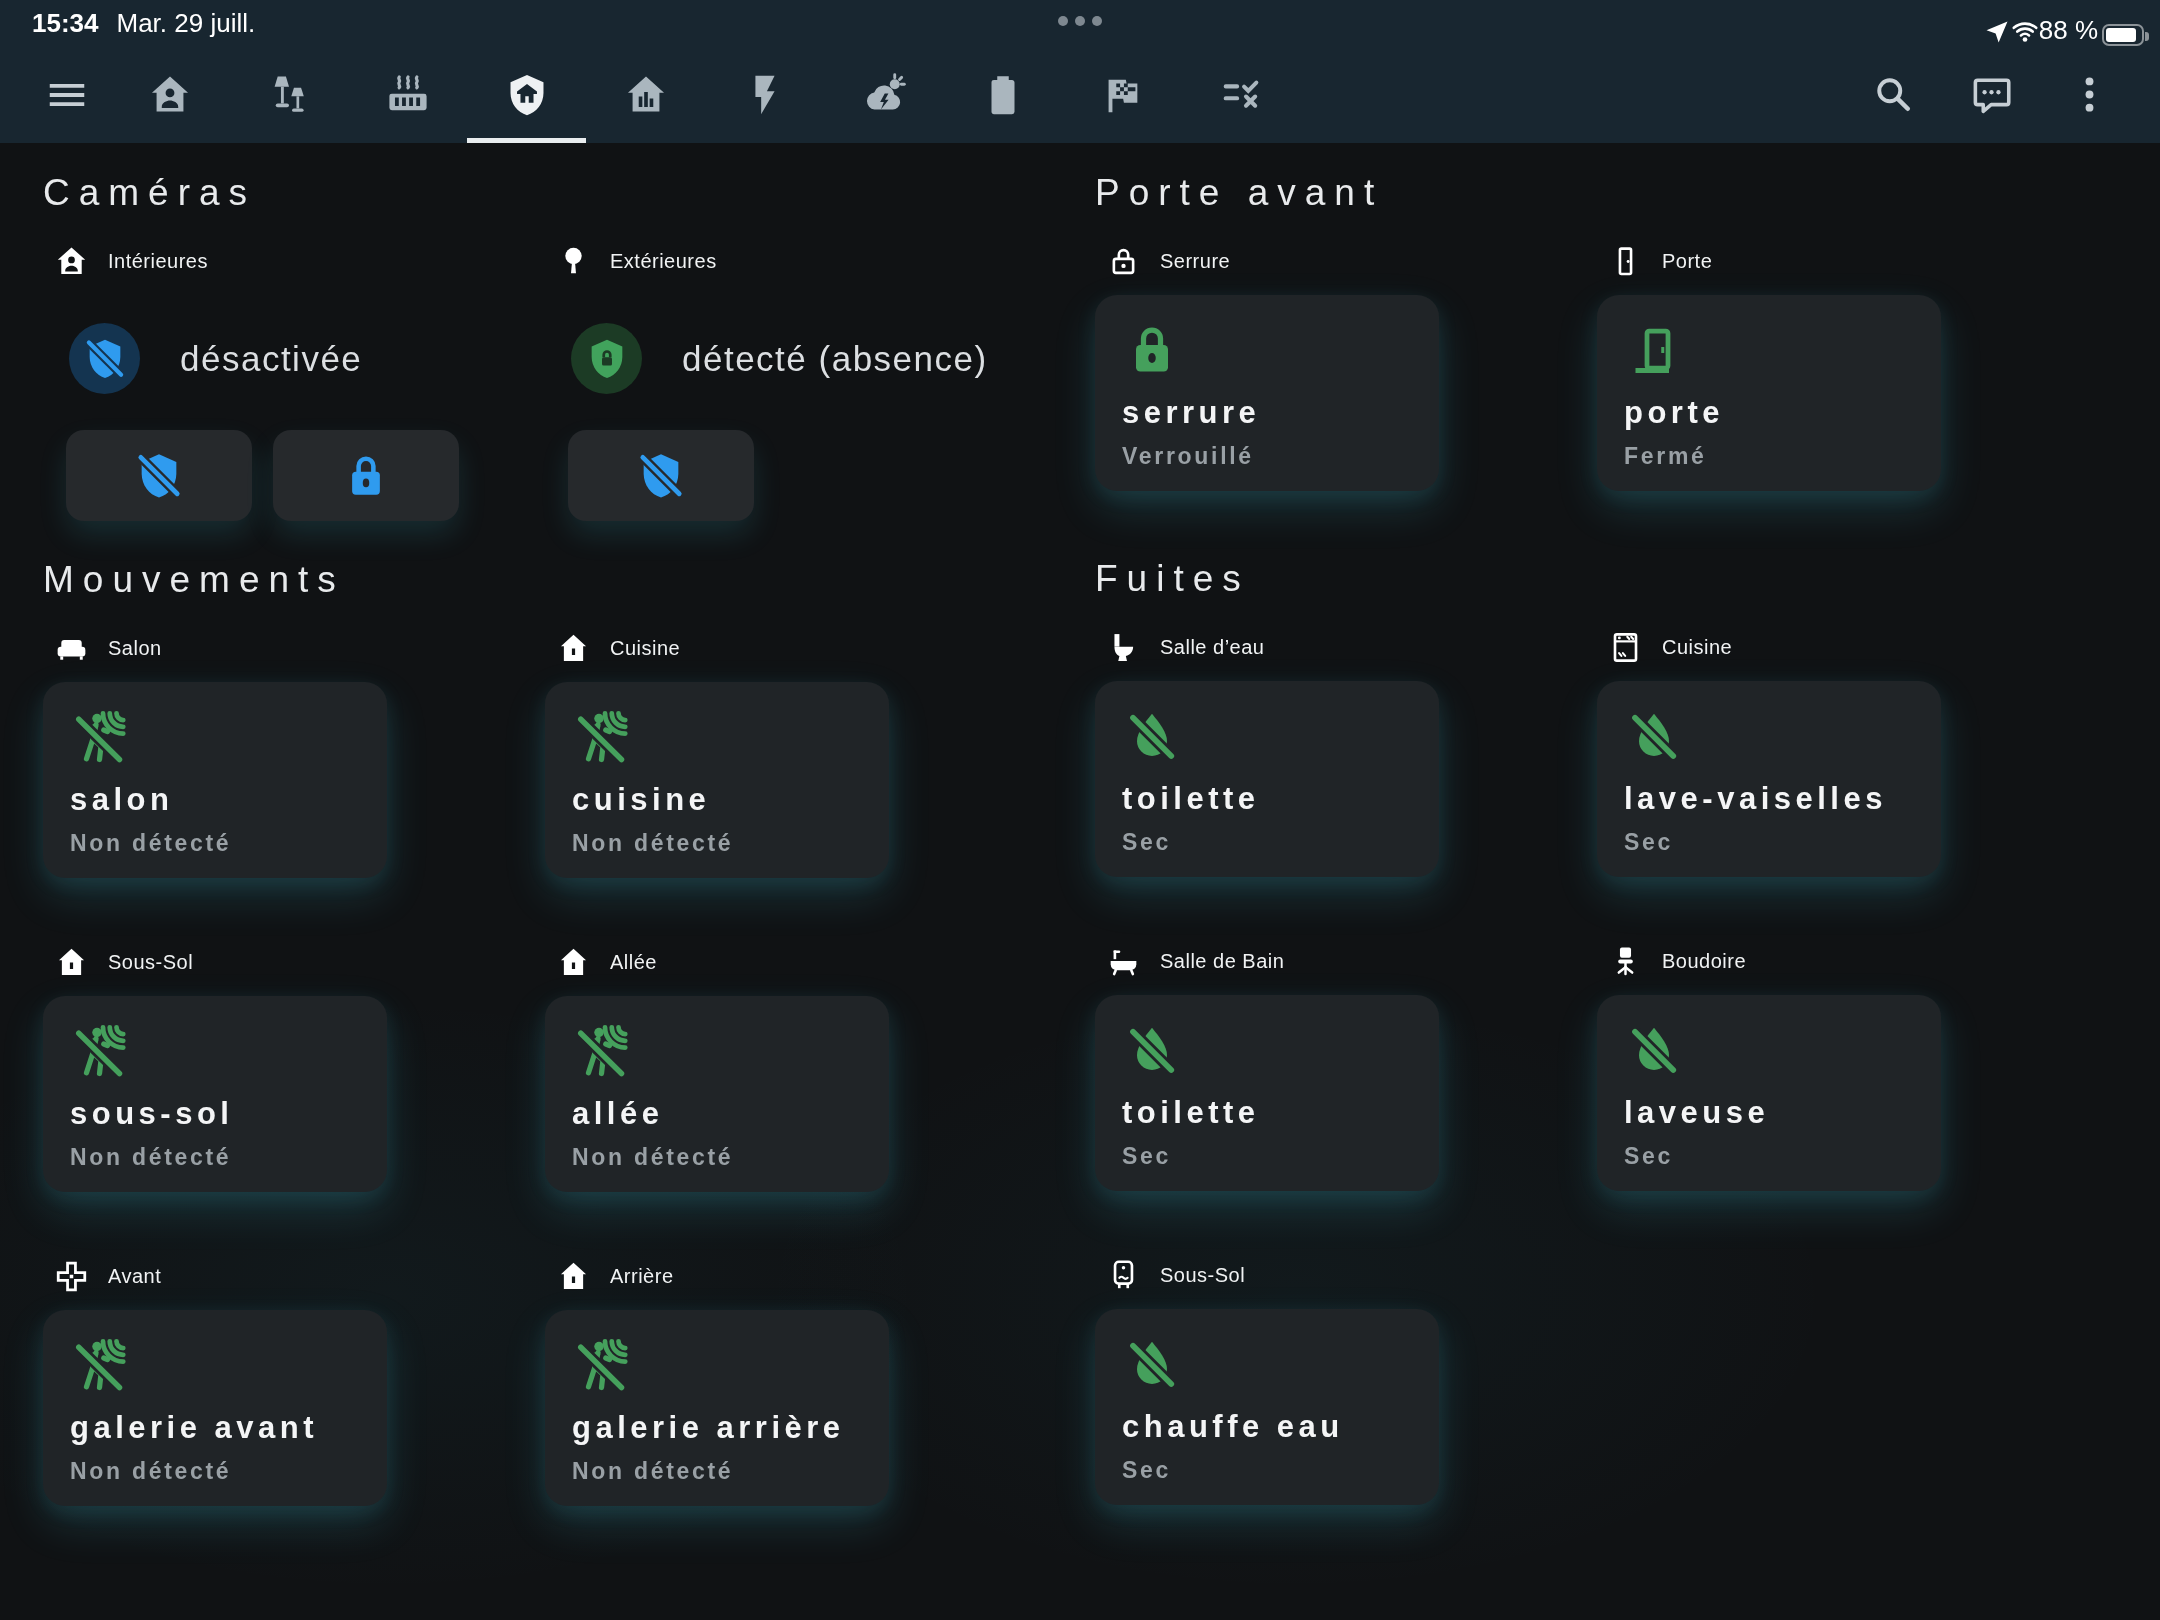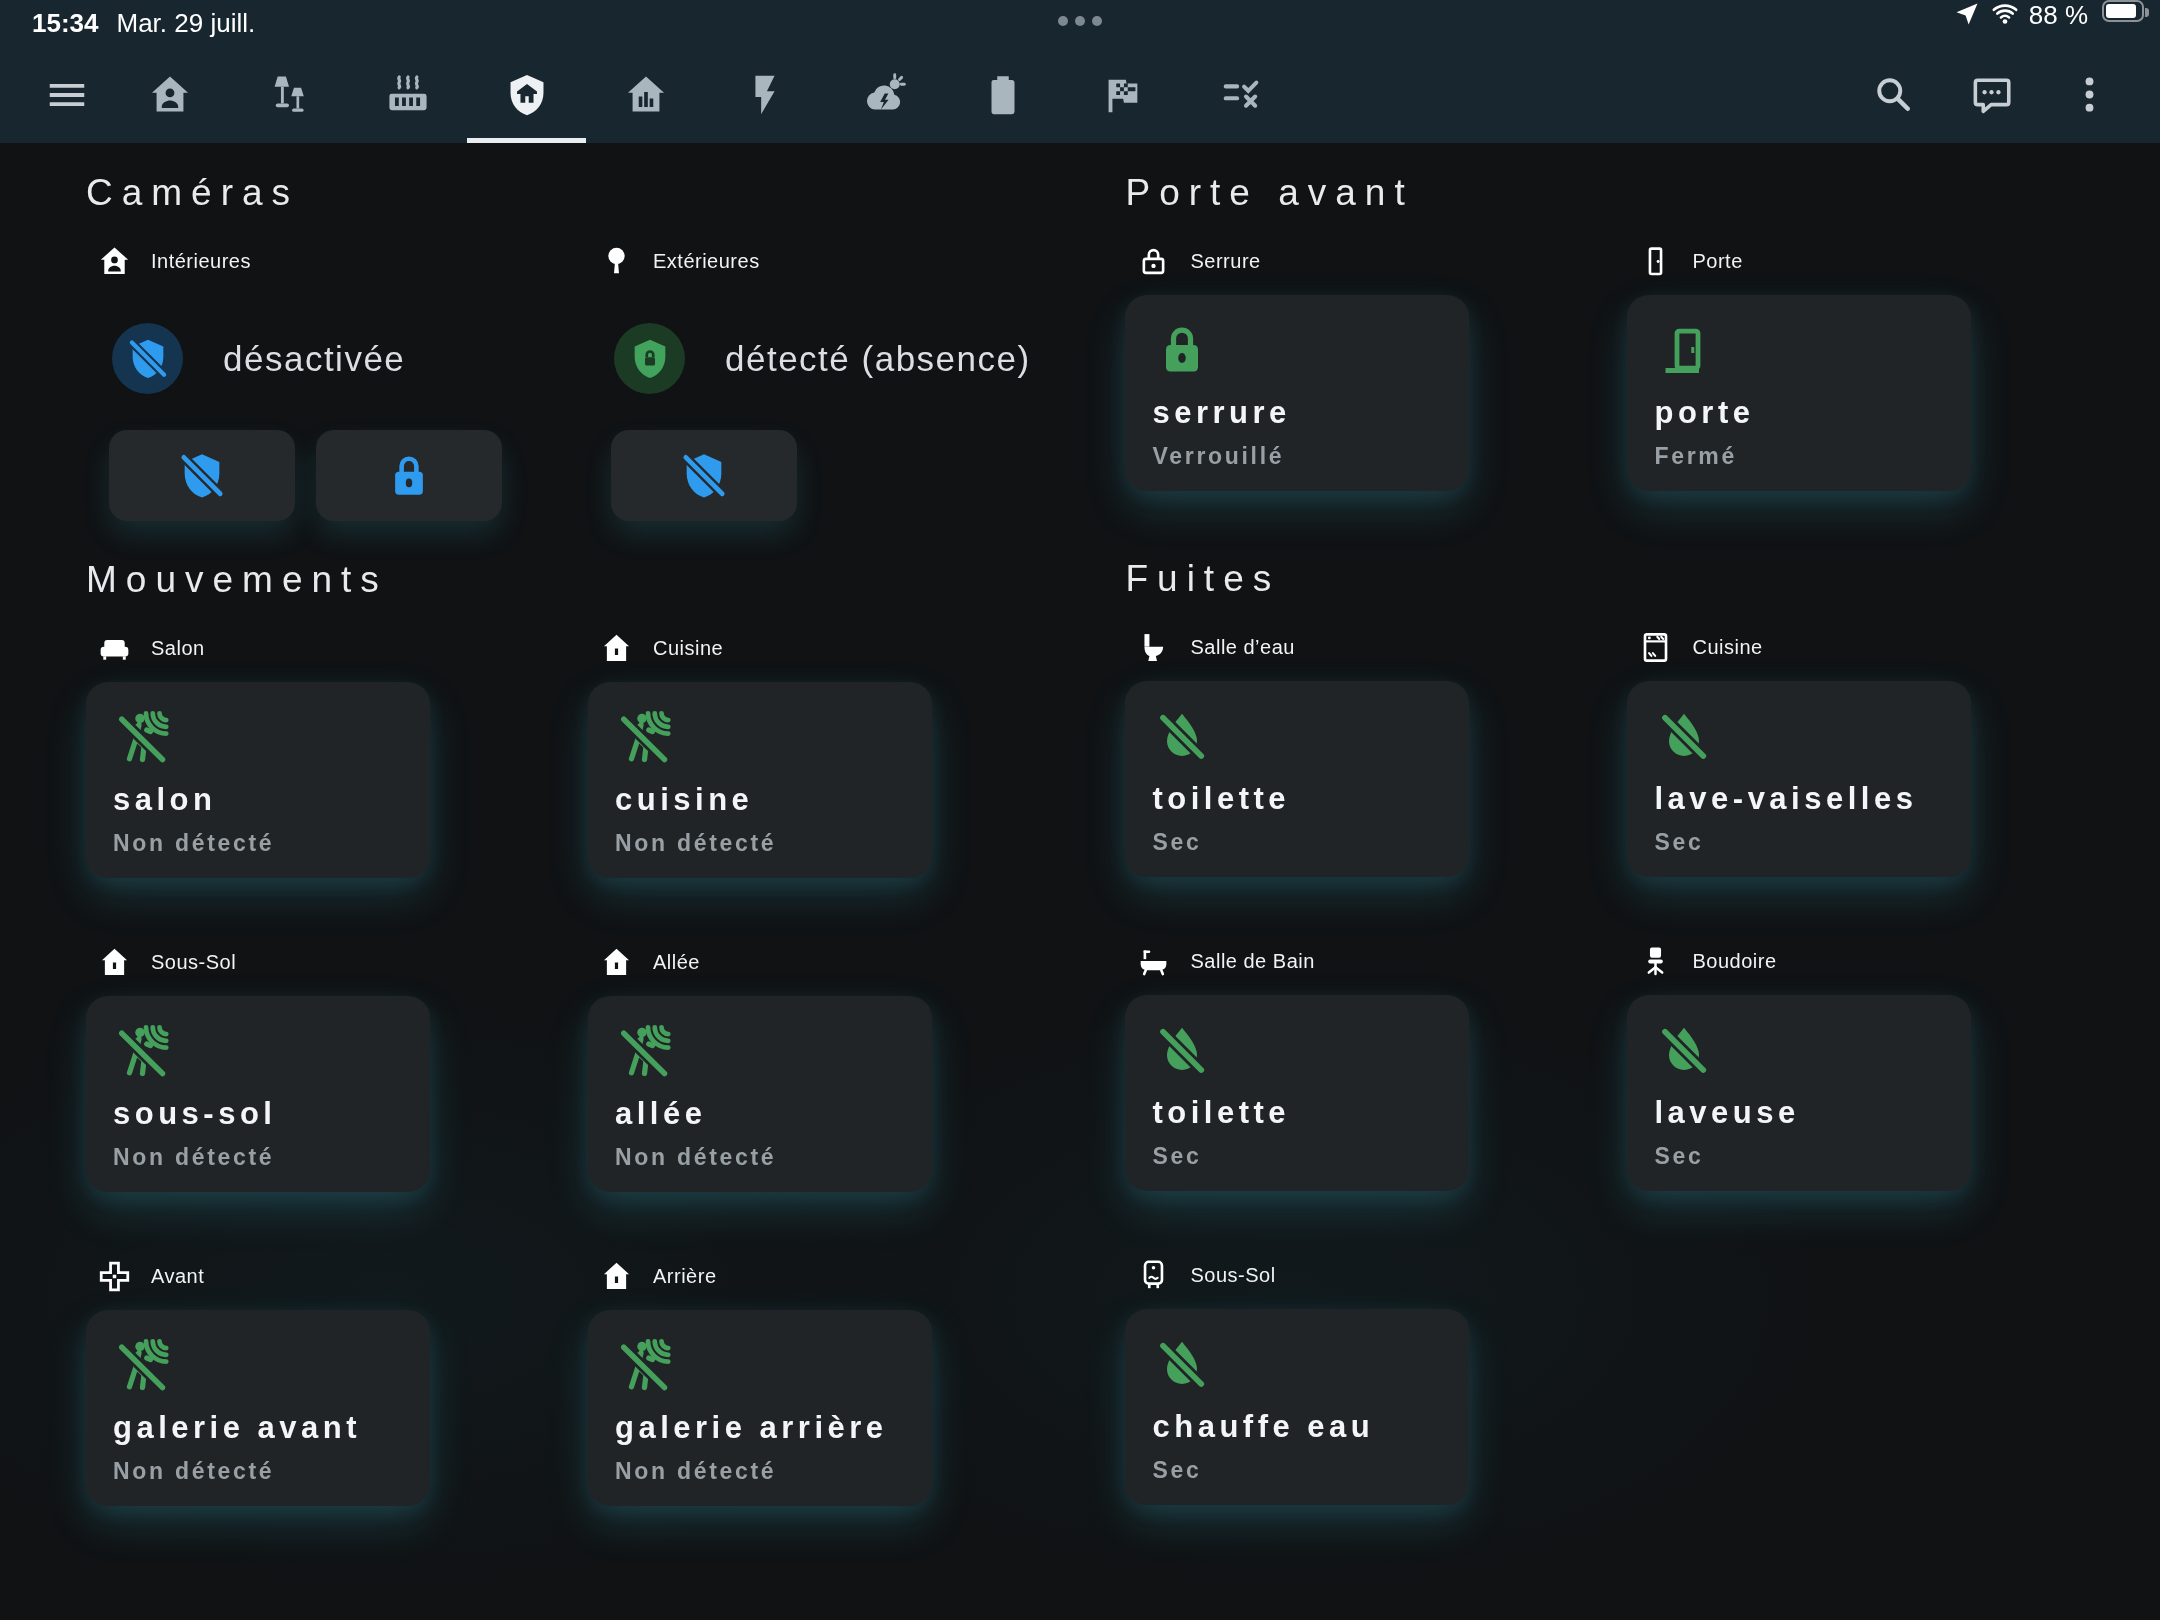--- a/index.html
+++ b/index.html
@@ -7,39 +7,39 @@
               font-family:"Liberation Sans", sans-serif; }
   svg { display:block; }
 
   
   .header { background:#182630; }
   .statusbar { height:46px; position:relative; display:flex; align-items:center; color:#fff; }
   .sb-left { margin-left:32px; display:flex; align-items:baseline; gap:18px; font-size:26px; font-weight:700; }
   .sb-date { font-weight:400; }
   .sb-dots { position:absolute; left:50%; top:16px; transform:translateX(-50%); display:flex; gap:7px; }
   .sb-dots i { width:10px; height:10px; border-radius:50%; background:#7e8890; }
-  .sb-right { position:absolute; right:16px; top:0; height:46px; display:flex; align-items:flex-start; gap:10px; font-size:26px; }
+  .sb-right { position:absolute; right:16px; top:0; height:46px; display:flex; align-items:flex-end; font-size:26px; }
   .sb-right svg { width:28px; height:28px; color:#fff; }
   .batt { width:42px; height:22px; border:2px solid rgba(255,255,255,.5); border-radius:7px; position:relative; margin-left:4px; }
   .batt b { position:absolute; top:2px; bottom:2px; left:2px; width:30px; background:#fff; border-radius:3px; }
   .batt i { position:absolute; right:-7px; top:6px; width:4px; height:9px; background:rgba(255,255,255,.5); border-radius:0 3px 3px 0; }
 
   .toolbar { height:97px; display:flex; align-items:stretch; }
   .hamburger { align-self:center; margin-left:44px; color:#c6ced4; cursor:pointer; }
   .hamburger svg { width:46px; height:46px; }
   .tabs { display:flex; margin-left:20px; }
   .tab { width:119px; display:flex; align-items:center; justify-content:center; position:relative; color:#aab6be; cursor:pointer; }
   .tab svg { width:46px; height:46px; }
   .tab.selected { color:#eef1f3; }
   .tab.selected::after { content:""; position:absolute; left:0; right:0; bottom:0; height:5px; background:#e9edef; }
   .top-right { margin-left:auto; display:flex; align-items:center; gap:53px; margin-right:48px; color:#c6ced4; }
   .top-right svg { width:45px; height:45px; cursor:pointer; }
 
   
-  .content { display:flex; padding-left:86px; background:
+  .content { display:flex; padding-left:43px; background:
       radial-gradient(900px 500px at 18% 78%, rgba(45,160,180,.05), transparent 60%),
       radial-gradient(900px 500px at 60% 78%, rgba(45,160,180,.05), transparent 60%),
       #101214; height:1478px; }
   .half { width:1052px; }
   .half.right { width:1047px; }
 
   .section-title { margin-top:26px; font-size:37px; font-weight:400; letter-spacing:9px;
                    color:#e8eaec; line-height:48px; white-space:nowrap; }
   .title-mouv { margin-top:35px; }
   .title-fuites { margin-top:64px; }

